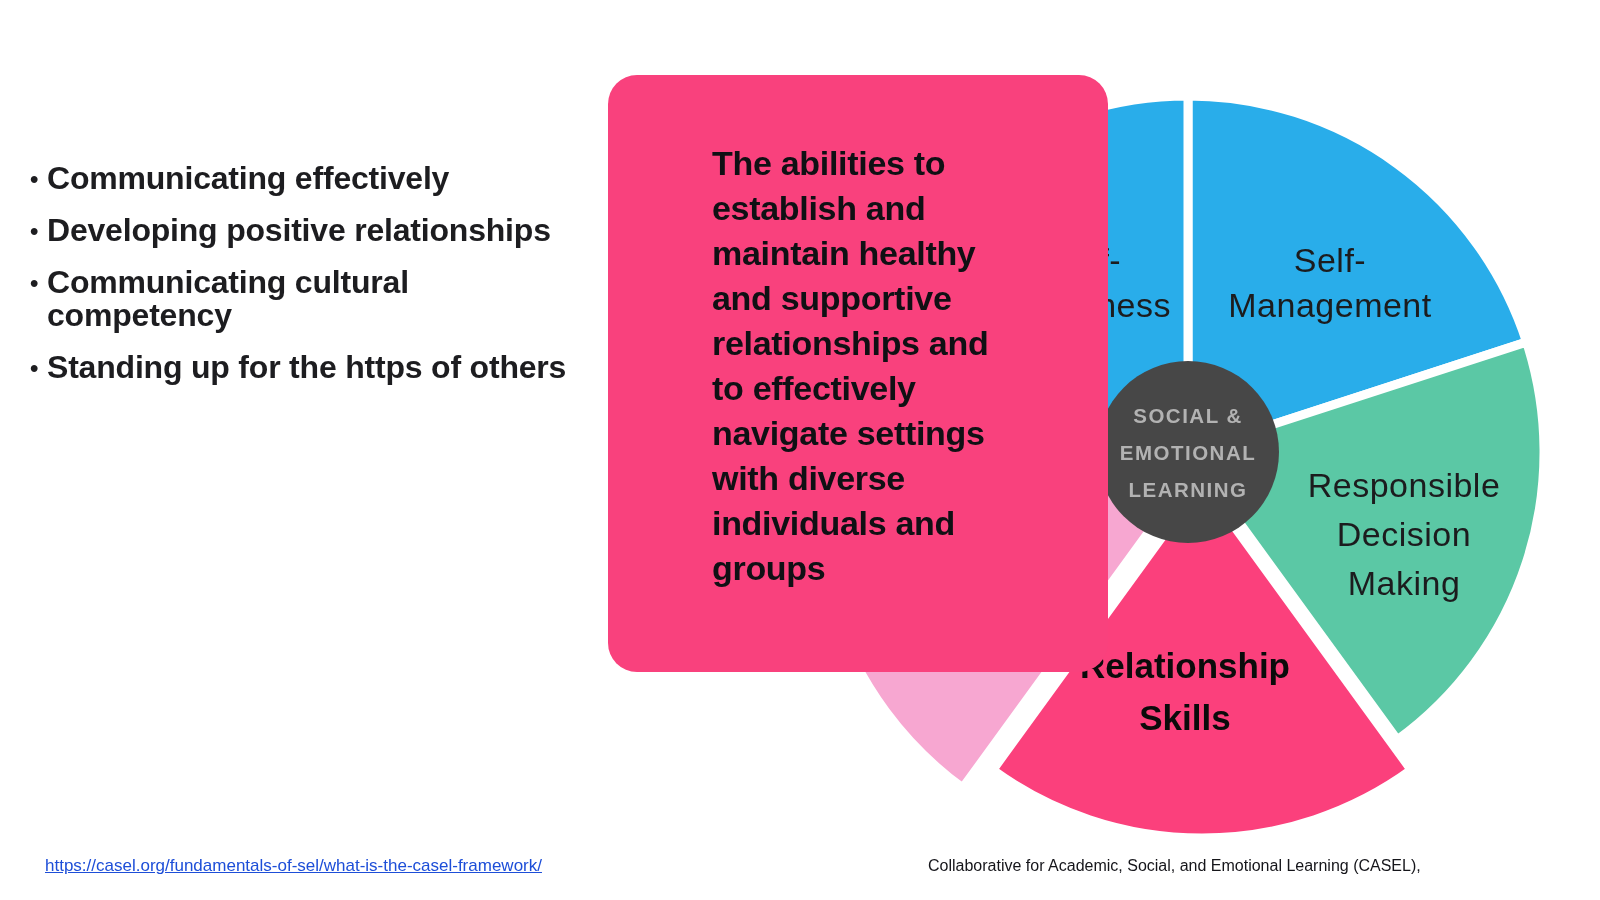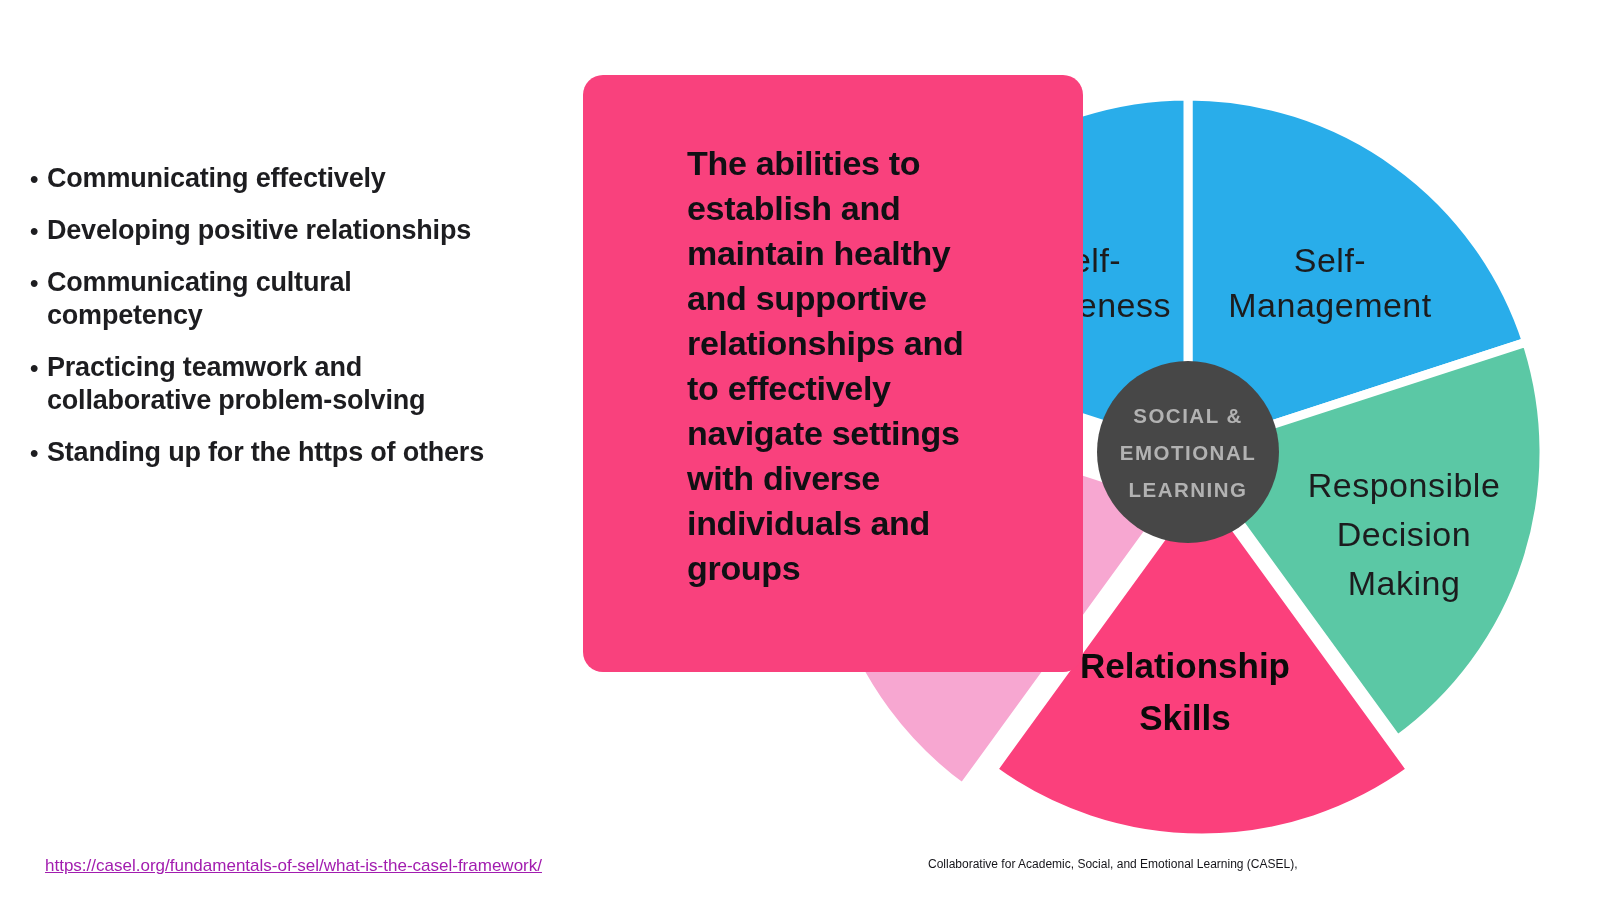--- a/index.html
+++ b/index.html
@@ -18,42 +18,42 @@
     font-family:"Liberation Sans",sans-serif;
     font-weight:700;font-size:20.5px;fill:#b2b2b2;
     letter-spacing:1.5px;text-anchor:middle;
   }
   .skills-list{
     position:absolute;left:30px;top:162px;z-index:2;
     margin:0;padding:0;list-style:none;width:585px;
   }
   .skills-list li{
     position:relative;padding-left:17px;margin:0 0 19px 0;
-    font-size:27px;font-weight:700;line-height:33px;
+    font-size:32px;font-weight:700;line-height:33px;
     color:#1d1d20;white-space:pre-line;letter-spacing:-0.2px;
   }
   .skills-list li::before{
     content:"\2022";position:absolute;left:0;top:0;font-size:24px;
   }
   .definition-bubble{
-    position:absolute;left:583px;top:75px;width:500px;height:597px;
-    border-radius:20px;z-index:3;
+    position:absolute;left:608px;top:75px;width:500px;height:597px;
+    border-radius:29px;z-index:3;
   }
   .definition-text{
     position:absolute;left:104px;top:66px;width:345px;
     font-size:34px;font-weight:700;line-height:45px;
     color:#101014;white-space:pre-line;letter-spacing:-0.3px;
   }
   .source-link{
     position:absolute;left:45px;top:856px;z-index:4;
-    font-size:17px;color:#a21caf;text-decoration:underline;
+    font-size:17px;color:#1d4ed8;text-decoration:underline;
   }
   .attribution{
     position:absolute;left:928px;top:857px;z-index:4;
-    font-size:12px;color:#15151a;
+    font-size:16px;color:#15151a;
   }
 </style>
 </head>
 <body>
 
 <main>
 
   <svg id="wheel" width="1600" height="900" viewBox="0 0 1600 900">
       <path d="M 1188 452 L 1188.0 96.0 A 356 356 0 0 1 1526.6 342.0 Z" fill="#29adea" stroke="#ffffff" stroke-width="9" stroke-linejoin="round" transform="translate(0,0)"></path>
       <path d="M 1188 452 L 1526.6 342.0 A 356 356 0 0 1 1397.3 740.0 Z" fill="#5bc8a5" stroke="#ffffff" stroke-width="9" stroke-linejoin="round" transform="translate(0,0)"></path>
@@ -73,22 +73,20 @@
       <text x="1185" y="730" class="seg-label bold">Skills</text>
       <text x="1085" y="272" class="seg-label">Self-</text>
       <text x="1085" y="317" class="seg-label">Awareness</text>
     </svg>
 
   <ul id="skills-list" class="skills-list">
       <li>Communicating effectively</li>
       <li>Developing positive relationships</li>
       <li>Communicating cultural
 competency</li>
-      <li>Practicing teamwork and
-collaborative problem-solving</li>
       <li>Standing up for the https of others</li>
     </ul>
 
   <div class="definition-bubble" id="definition-bubble" style="background: rgb(249, 65, 125);">
     <div class="definition-text">The abilities to
 establish and
 maintain healthy
 and supportive
 relationships and
 to effectively

